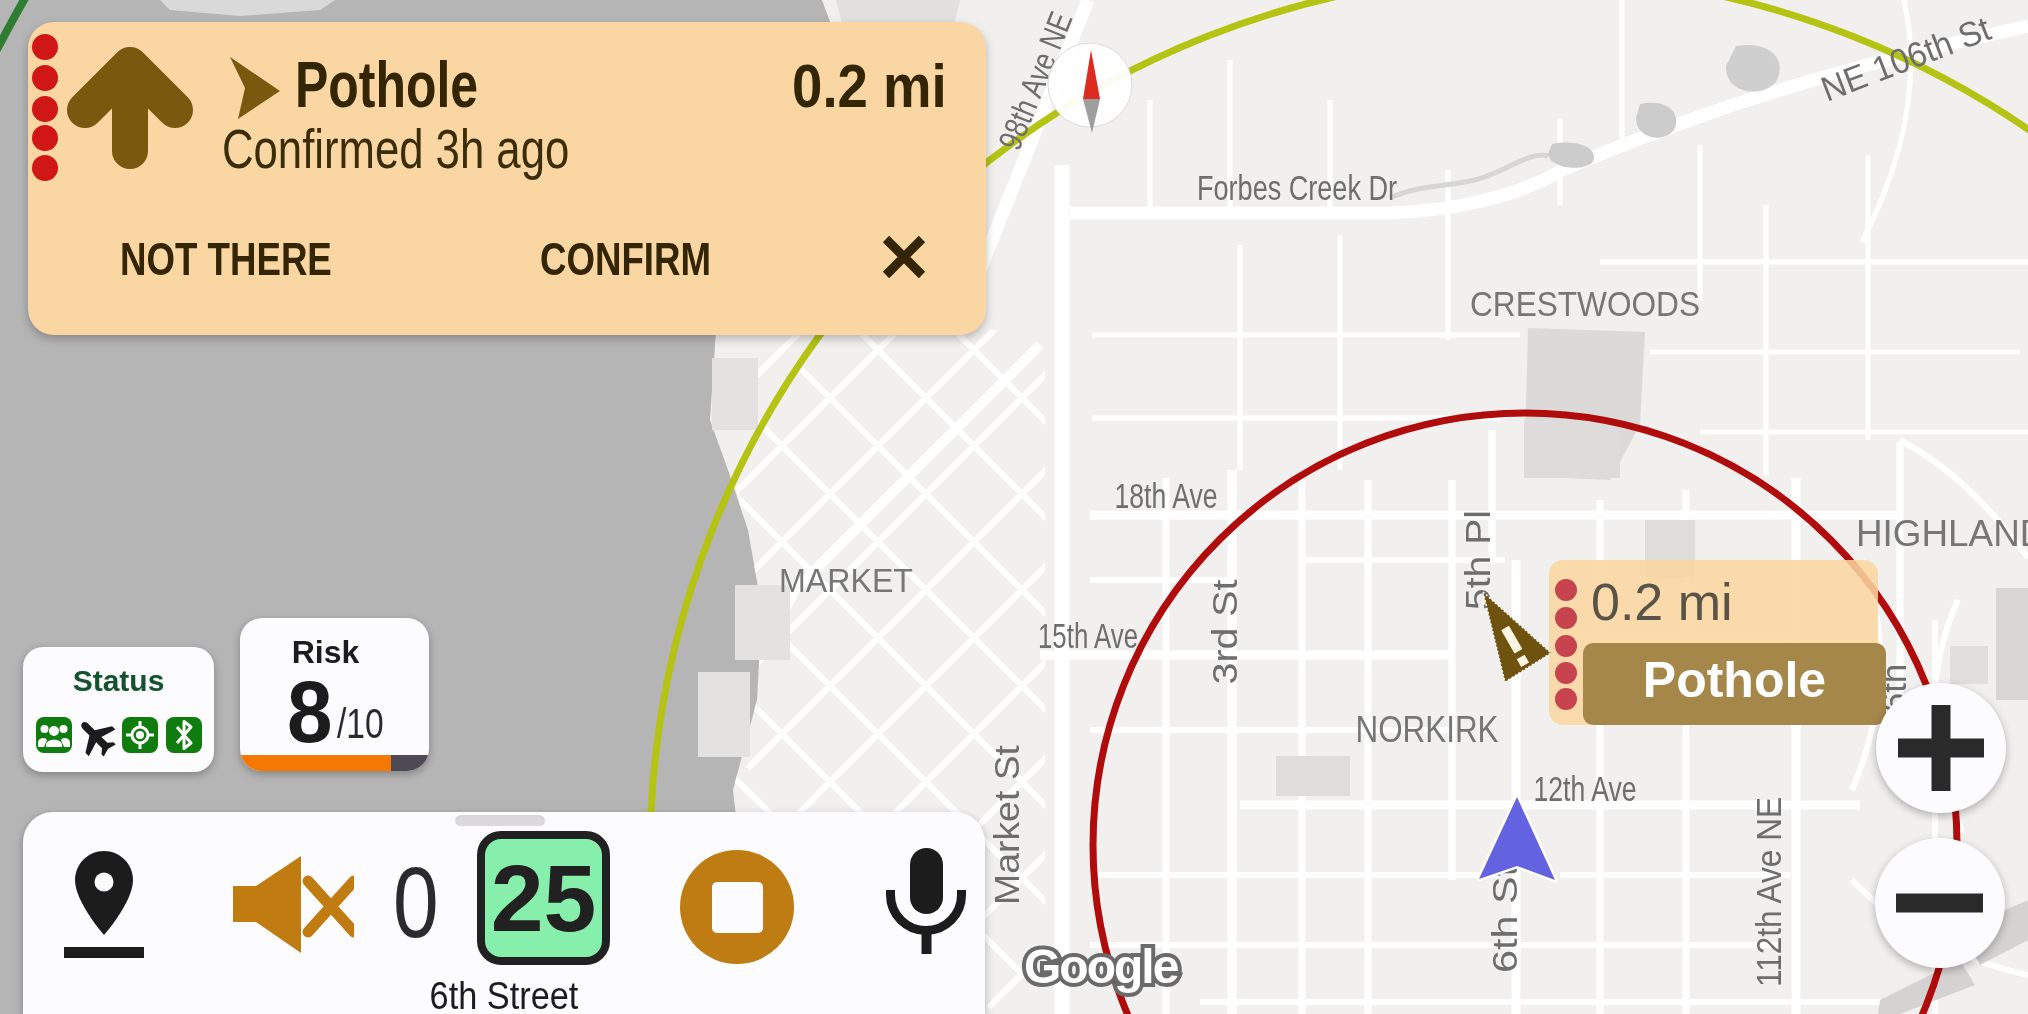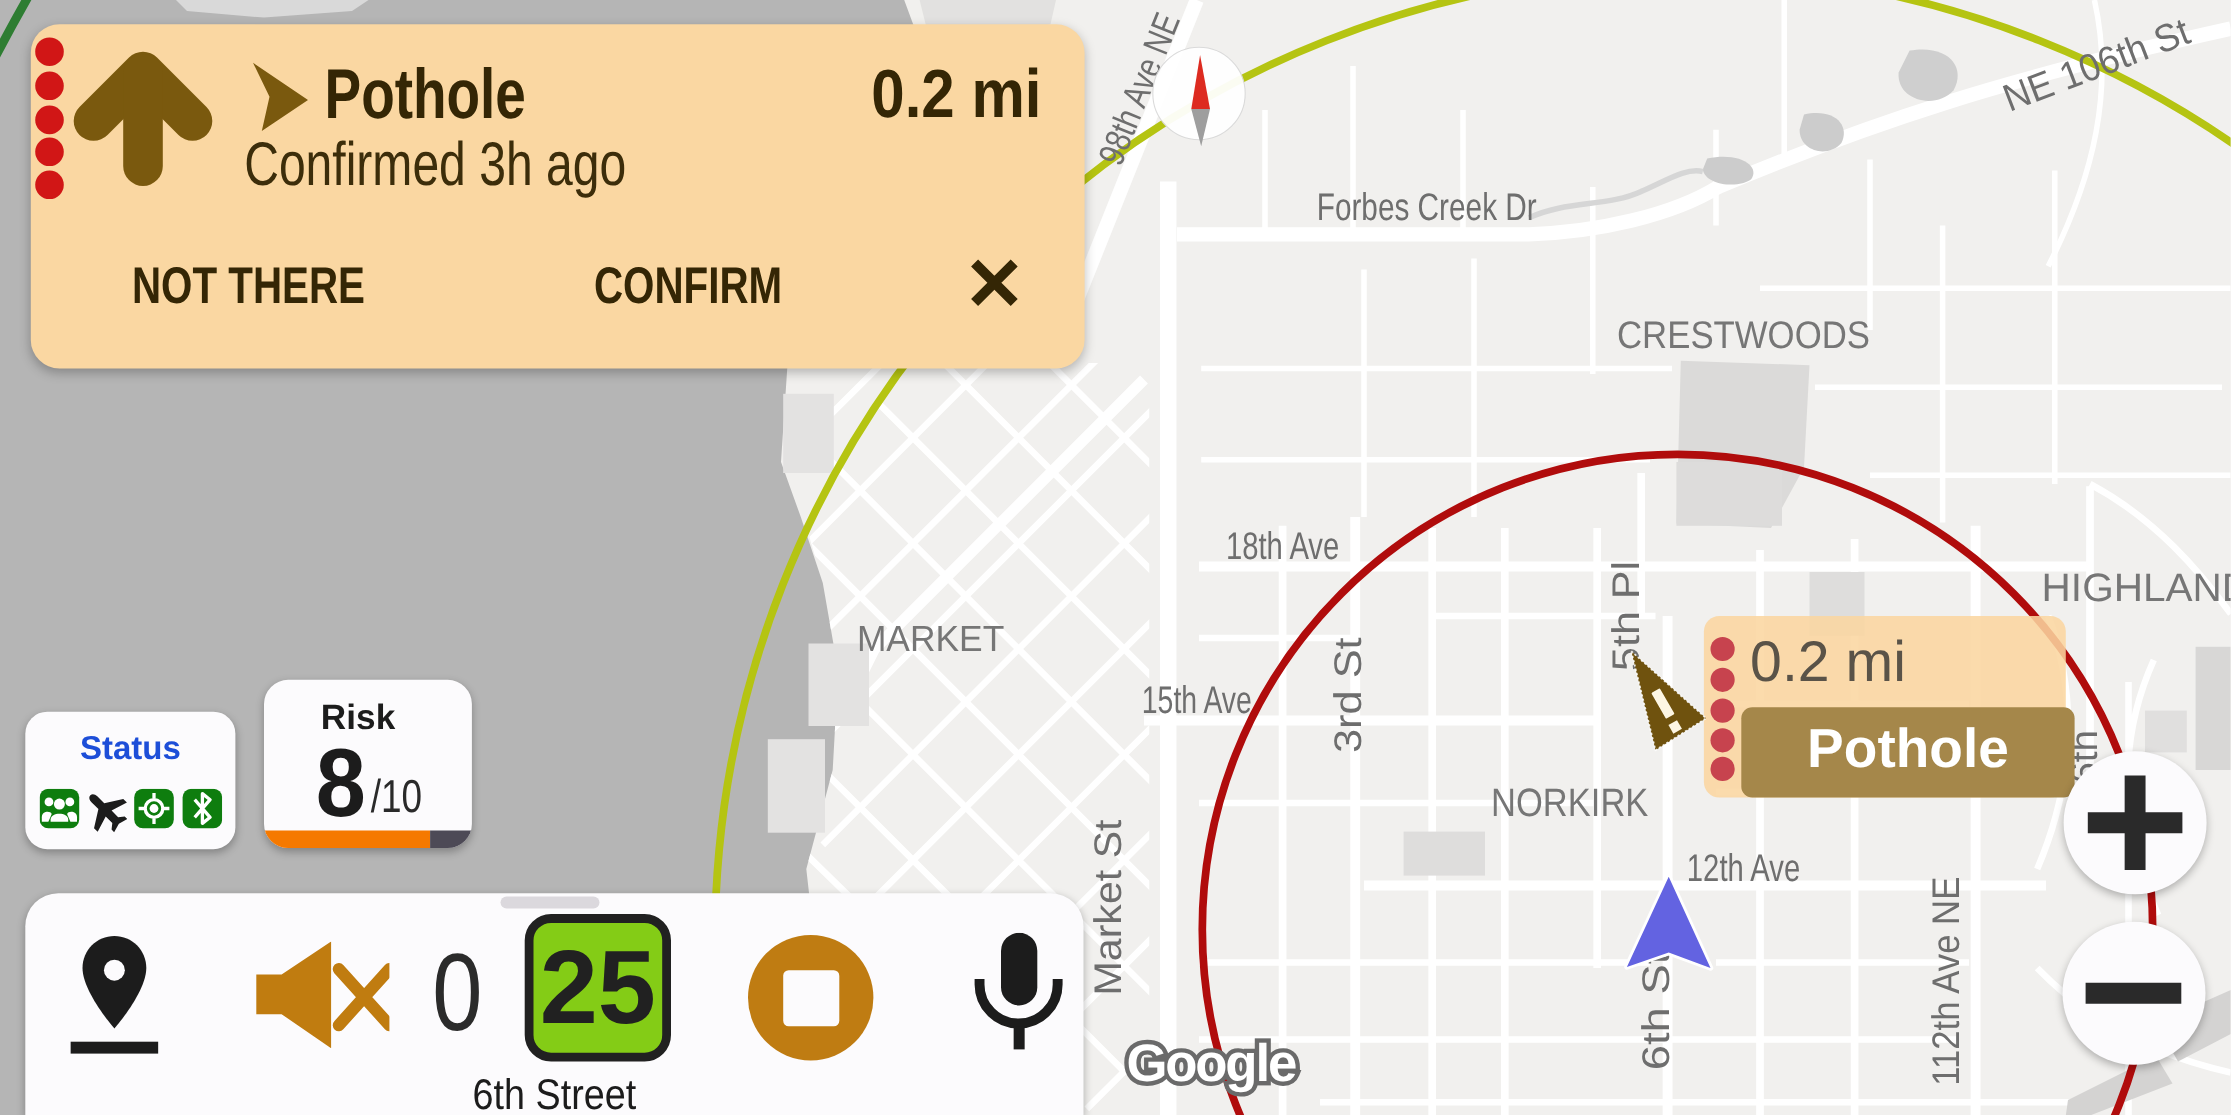--- a/index.html
+++ b/index.html
@@ -214,21 +214,21 @@
 
   <div class="abs" style="left:512px;top:209px;font-size:47px;font-weight:bold;color:#342605;transform:scaleX(0.78);transform-origin:left top;">CONFIRM</div>
 
   <svg class="abs" style="left:854px;top:213px" width="44" height="44" viewBox="0 0 44 44">
     <path d="M4,4 L40,40 M40,4 L4,40" stroke="#342605" stroke-width="9" stroke-linecap="butt"></path>
   </svg>
 </div>
 
 <div id="statuscard" class="card" style="left:23px;top:647px;width:191px;height:125px;border-radius:20px;">
 
-  <div class="abs" style="left:0;top:17px;width:191px;text-align:center;font-size:30px;font-weight:bold;color:#1d4ed8;">Status</div>
+  <div class="abs" style="left:0;top:17px;width:191px;text-align:center;font-size:30px;font-weight:bold;color:#14532d;">Status</div>
 
   <svg class="abs" style="left:13px;top:70px" width="166" height="40" viewBox="0 0 166 40">
 
     <rect x="0" y="0" width="36" height="36" rx="8" fill="#0e7d0e"></rect>
     <g fill="#ffffff">
       <circle cx="18" cy="14" r="5"></circle>
           <circle cx="8.5" cy="12" r="4"></circle>
           <circle cx="27.5" cy="12" r="4"></circle>
       <path d="M10,28 C10,21 26,21 26,28 L26,30 L10,30 Z"></path>
       <path d="M2,26 C2,20 10,20 11,23 L8,30 L2,30 Z"></path>
@@ -274,21 +274,21 @@
     <rect x="0" y="96" width="80" height="11" fill="#1c1c1c"></rect>
   </svg>
 
   <svg class="abs" style="left:185px;top:44px" width="146" height="97" viewBox="0 0 146 97">
     <path d="M25,30 L48,30 L93,0 L93,97 L48,66 L25,66 Z" fill="#c07c10"></path>
     <path d="M100,25 L146,76 M146,25 L100,76" stroke="#c07c10" stroke-width="11" stroke-linecap="round"></path>
   </svg>
 
   <div class="abs" style="left:370px;top:40px;font-size:100px;color:#2b2b2b;line-height:100px;transform:scaleX(0.82);transform-origin:left top;">0</div>
 
-  <div class="abs" style="left:454px;top:19px;width:117px;height:118px;border:8px solid #212121;border-radius:24px;background:#84cc16;text-align:center;line-height:118px;font-size:95px;font-weight:bold;color:#212121;">25</div>
+  <div class="abs" style="left:454px;top:19px;width:117px;height:118px;border:8px solid #212121;border-radius:24px;background:#86efac;text-align:center;line-height:118px;font-size:95px;font-weight:bold;color:#212121;">25</div>
 
   <div class="abs" style="left:281px;top:162px;width:400px;text-align:center;font-size:39px;color:#1c1c1c;transform:scaleX(0.88);transform-origin:center top;">6th Street</div>
 
   <div class="abs" style="left:657px;top:38px;width:114px;height:114px;border-radius:50%;background:#bf7c12;"></div>
 
   <div class="abs" style="left:689px;top:70px;width:51px;height:51px;border-radius:5px;background:#fcfbfd;"></div>
 
   <svg class="abs" style="left:862px;top:36px" width="82" height="108" viewBox="0 0 82 108">
     <rect x="25" y="0" width="33" height="66" rx="16.5" fill="#1c1c1c"></rect>
     <path d="M5.5,42 L5.5,47 A35.5,35.5 0 0 0 76.5,47 L76.5,42" stroke="#1c1c1c" stroke-width="9" fill="none"></path>

